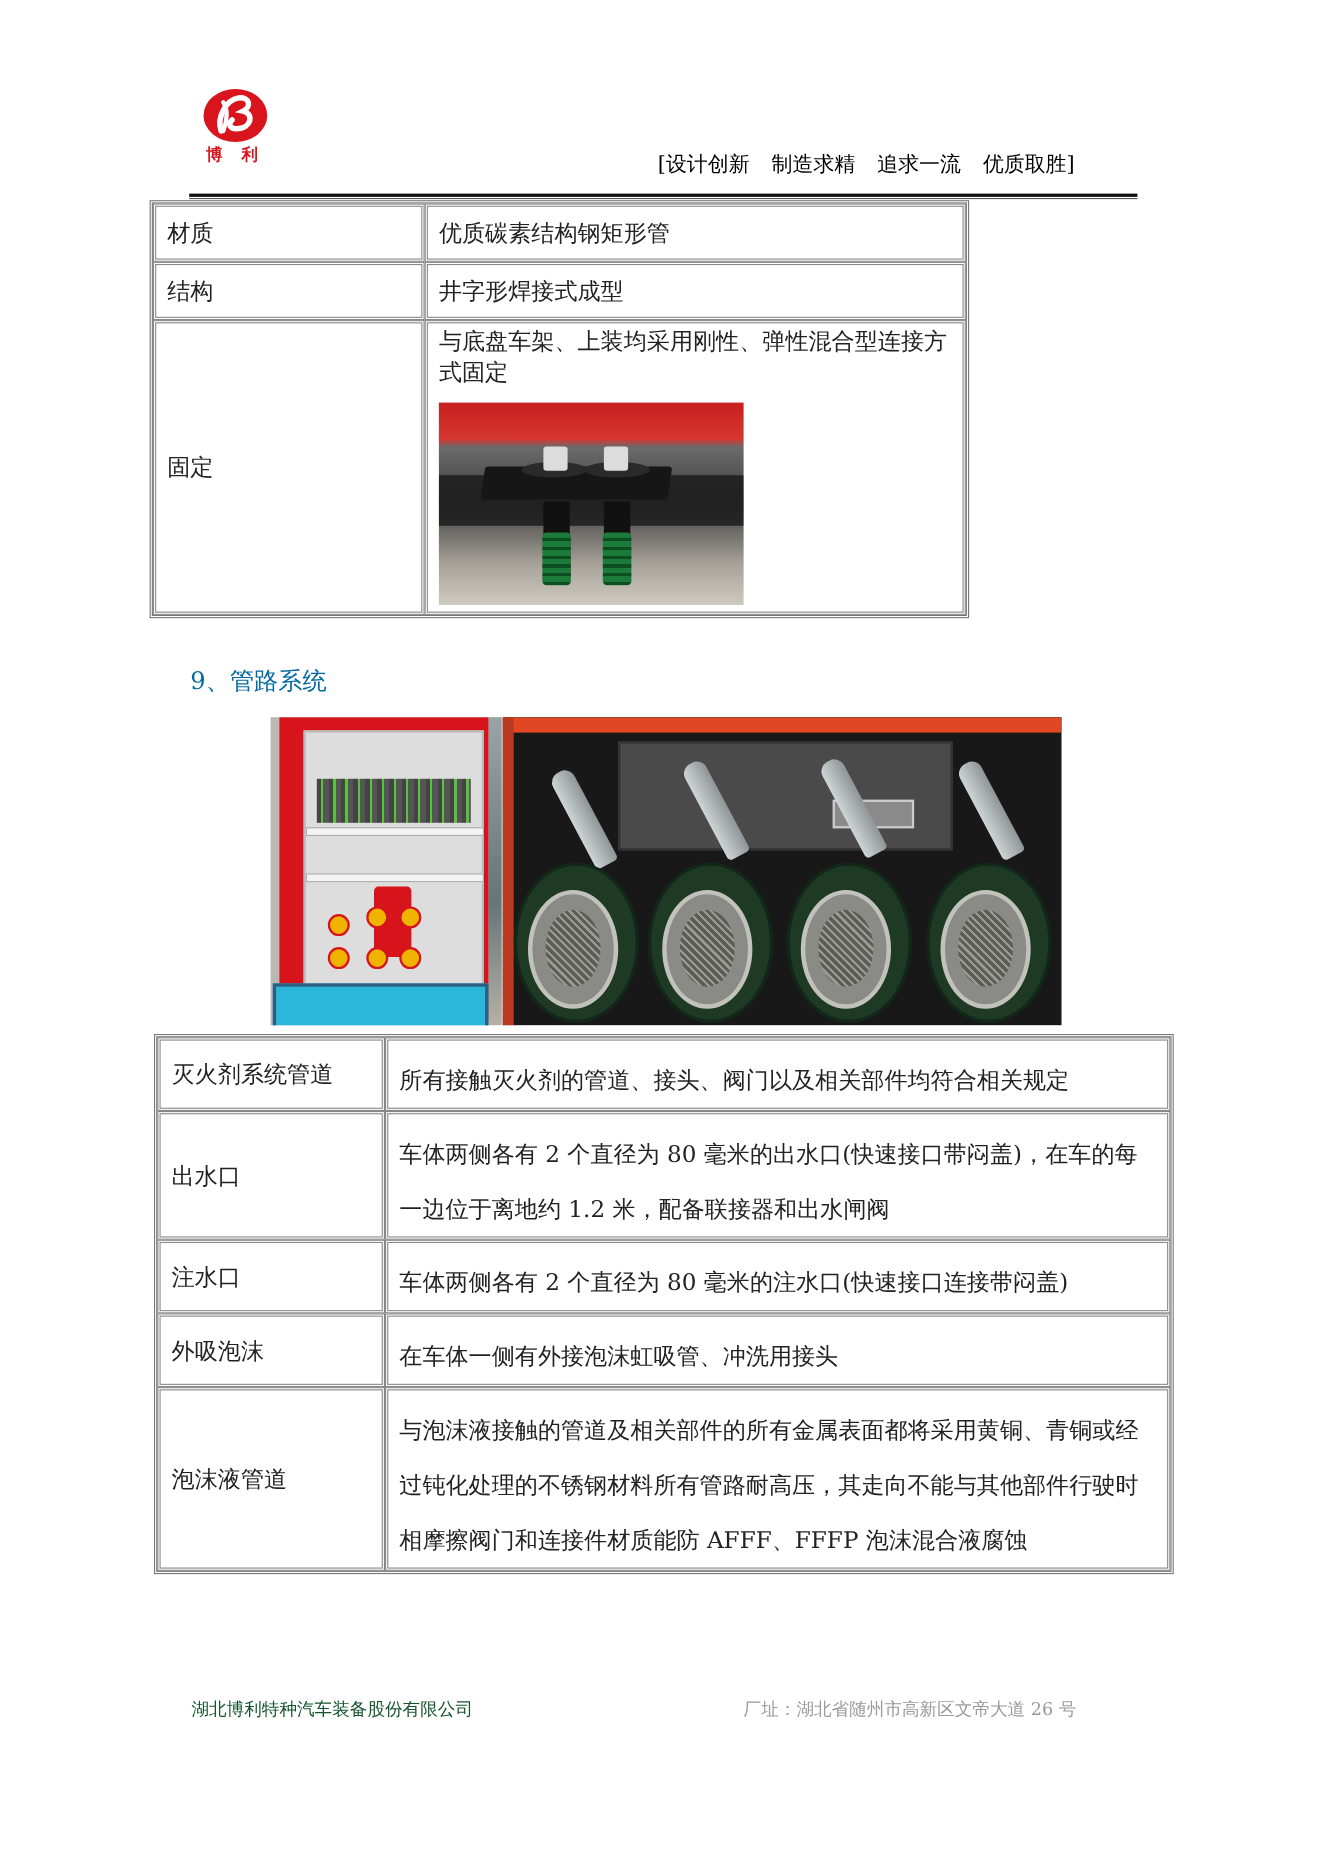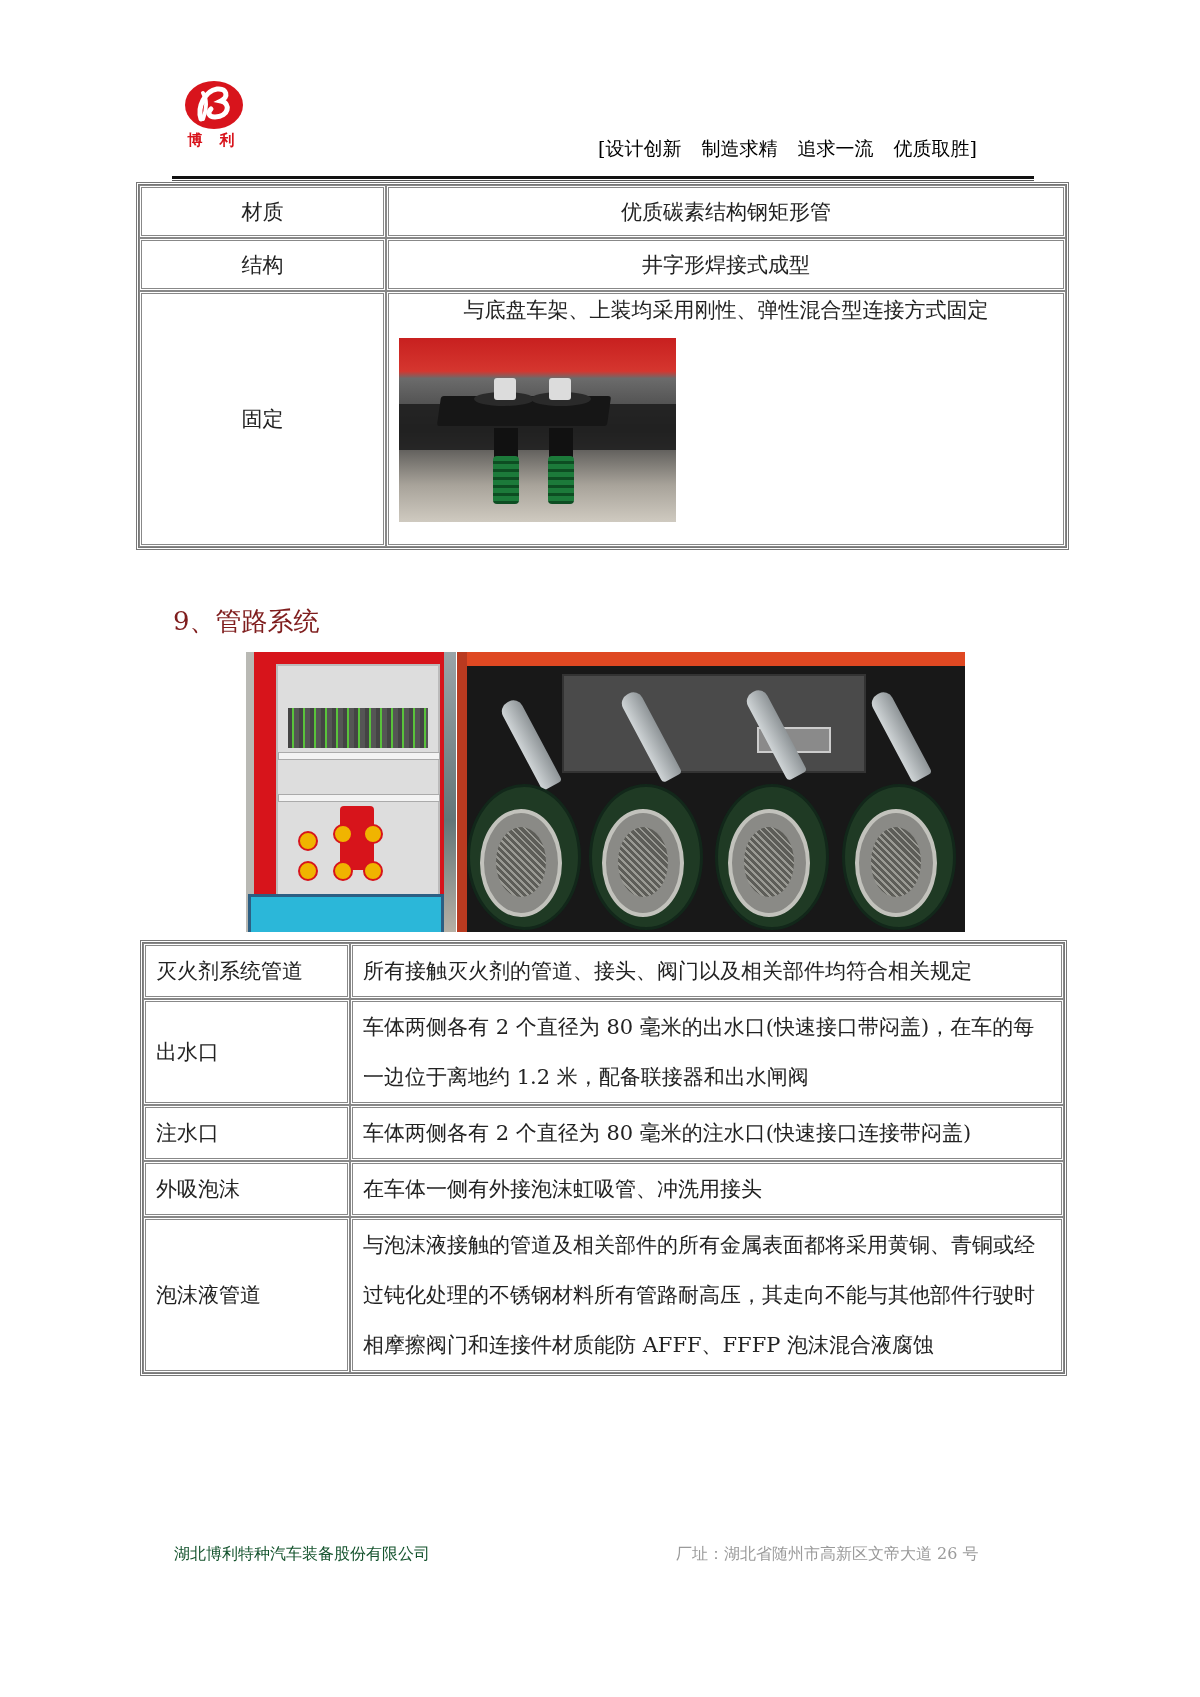--- a/index.html
+++ b/index.html
@@ -16,38 +16,38 @@
   .slogan { left:598px; top:136px; font-size:19px; color:#000000; white-space:nowrap; word-spacing:14px; }
   .header-rule { left:172px; top:176px; width:862px; height:0;
                  border-top:3px solid #111; border-bottom:1px solid #555; padding-top:1px; }
 
   
   table.spec { position:absolute; border-collapse:separate; border-spacing:0;
                border:3px double #777; }
   table.spec td { border:3px double #888; padding:0 10px; font-size:21px; color:#222;
                   vertical-align:middle; }
   table.spec td.label { padding-left:10px; }
-  .t1 { left:136px; top:182px; width:933px;text-align:center; }
+  .t1 { left:136px; top:182px; width:745px; }
   .t1 td { height:47px; }
   .t1 col.c1 { width:247px; }
   .t2 { left:140px; top:940px; width:927px; }
   .t2 col.c1 { width:207px; }
-  .t2 td.value { line-height:50px; padding-top:0; }
+  .t2 td.value { line-height:50px; padding-top:11px; }
 
   .photo1 { width:277px; height:184px; margin:14px 0 6px 0; position:relative; overflow:hidden;
             background:linear-gradient(#c8201f 0%, #d5362f 18%, #6b6b6b 22%, #3c3c3c 50%, #a8a39a 80%, #cfcac0 100%); }
   .p1-plate { position:absolute; left:40px; top:58px; width:170px; height:30px; background:#161616; transform:skewX(-8deg); border-radius:3px; }
   .p1-beam { position:absolute; left:0; top:66px; width:277px; height:46px; background:#1c1c1c; opacity:.85; }
   .p1-post { position:absolute; top:90px; width:24px; height:60px; background:#111; }
   .p1-spring { position:absolute; top:118px; width:26px; height:48px;
                background:repeating-linear-gradient(#1c7a3a 0 5px,#0d4d22 5px 8px); border-radius:4px; }
   .p1-cap { position:absolute; top:40px; width:22px; height:22px; background:#dcdcdc; border-radius:3px; }
   .p1-disk { position:absolute; top:54px; width:60px; height:14px; background:#2a2a2a; border-radius:50%; }
 
-  .section-title { left:173px; top:604px; font-size:26px; color:#7f1d1d; }
+  .section-title { left:173px; top:604px; font-size:22px; color:#0369a1; }
 
   
   .photo-left { left:246px; top:652px; width:210px; height:280px; overflow:hidden;
                 background:#b9b9b4; }
   .pl-frame { position:absolute; left:8px; top:0; width:190px; height:275px; background:#d7141b; }
   .pl-inner { position:absolute; left:22px; top:12px; width:160px; height:235px; background:#ddd; border:2px solid #bbb; }
   .pl-shelf { position:absolute; left:0; width:160px; height:6px; background:#f3f3f3; border:1px solid #aaa; }
   .pl-hoses { position:absolute; left:10px; top:42px; width:140px; height:40px;
               background:repeating-linear-gradient(90deg,#444 0 4px,#59c23b 4px 6px,#555 6px 11px); }
   .pl-pump { position:absolute; left:62px; top:140px; width:34px; height:64px; background:#d7141b; border-radius:4px; }

